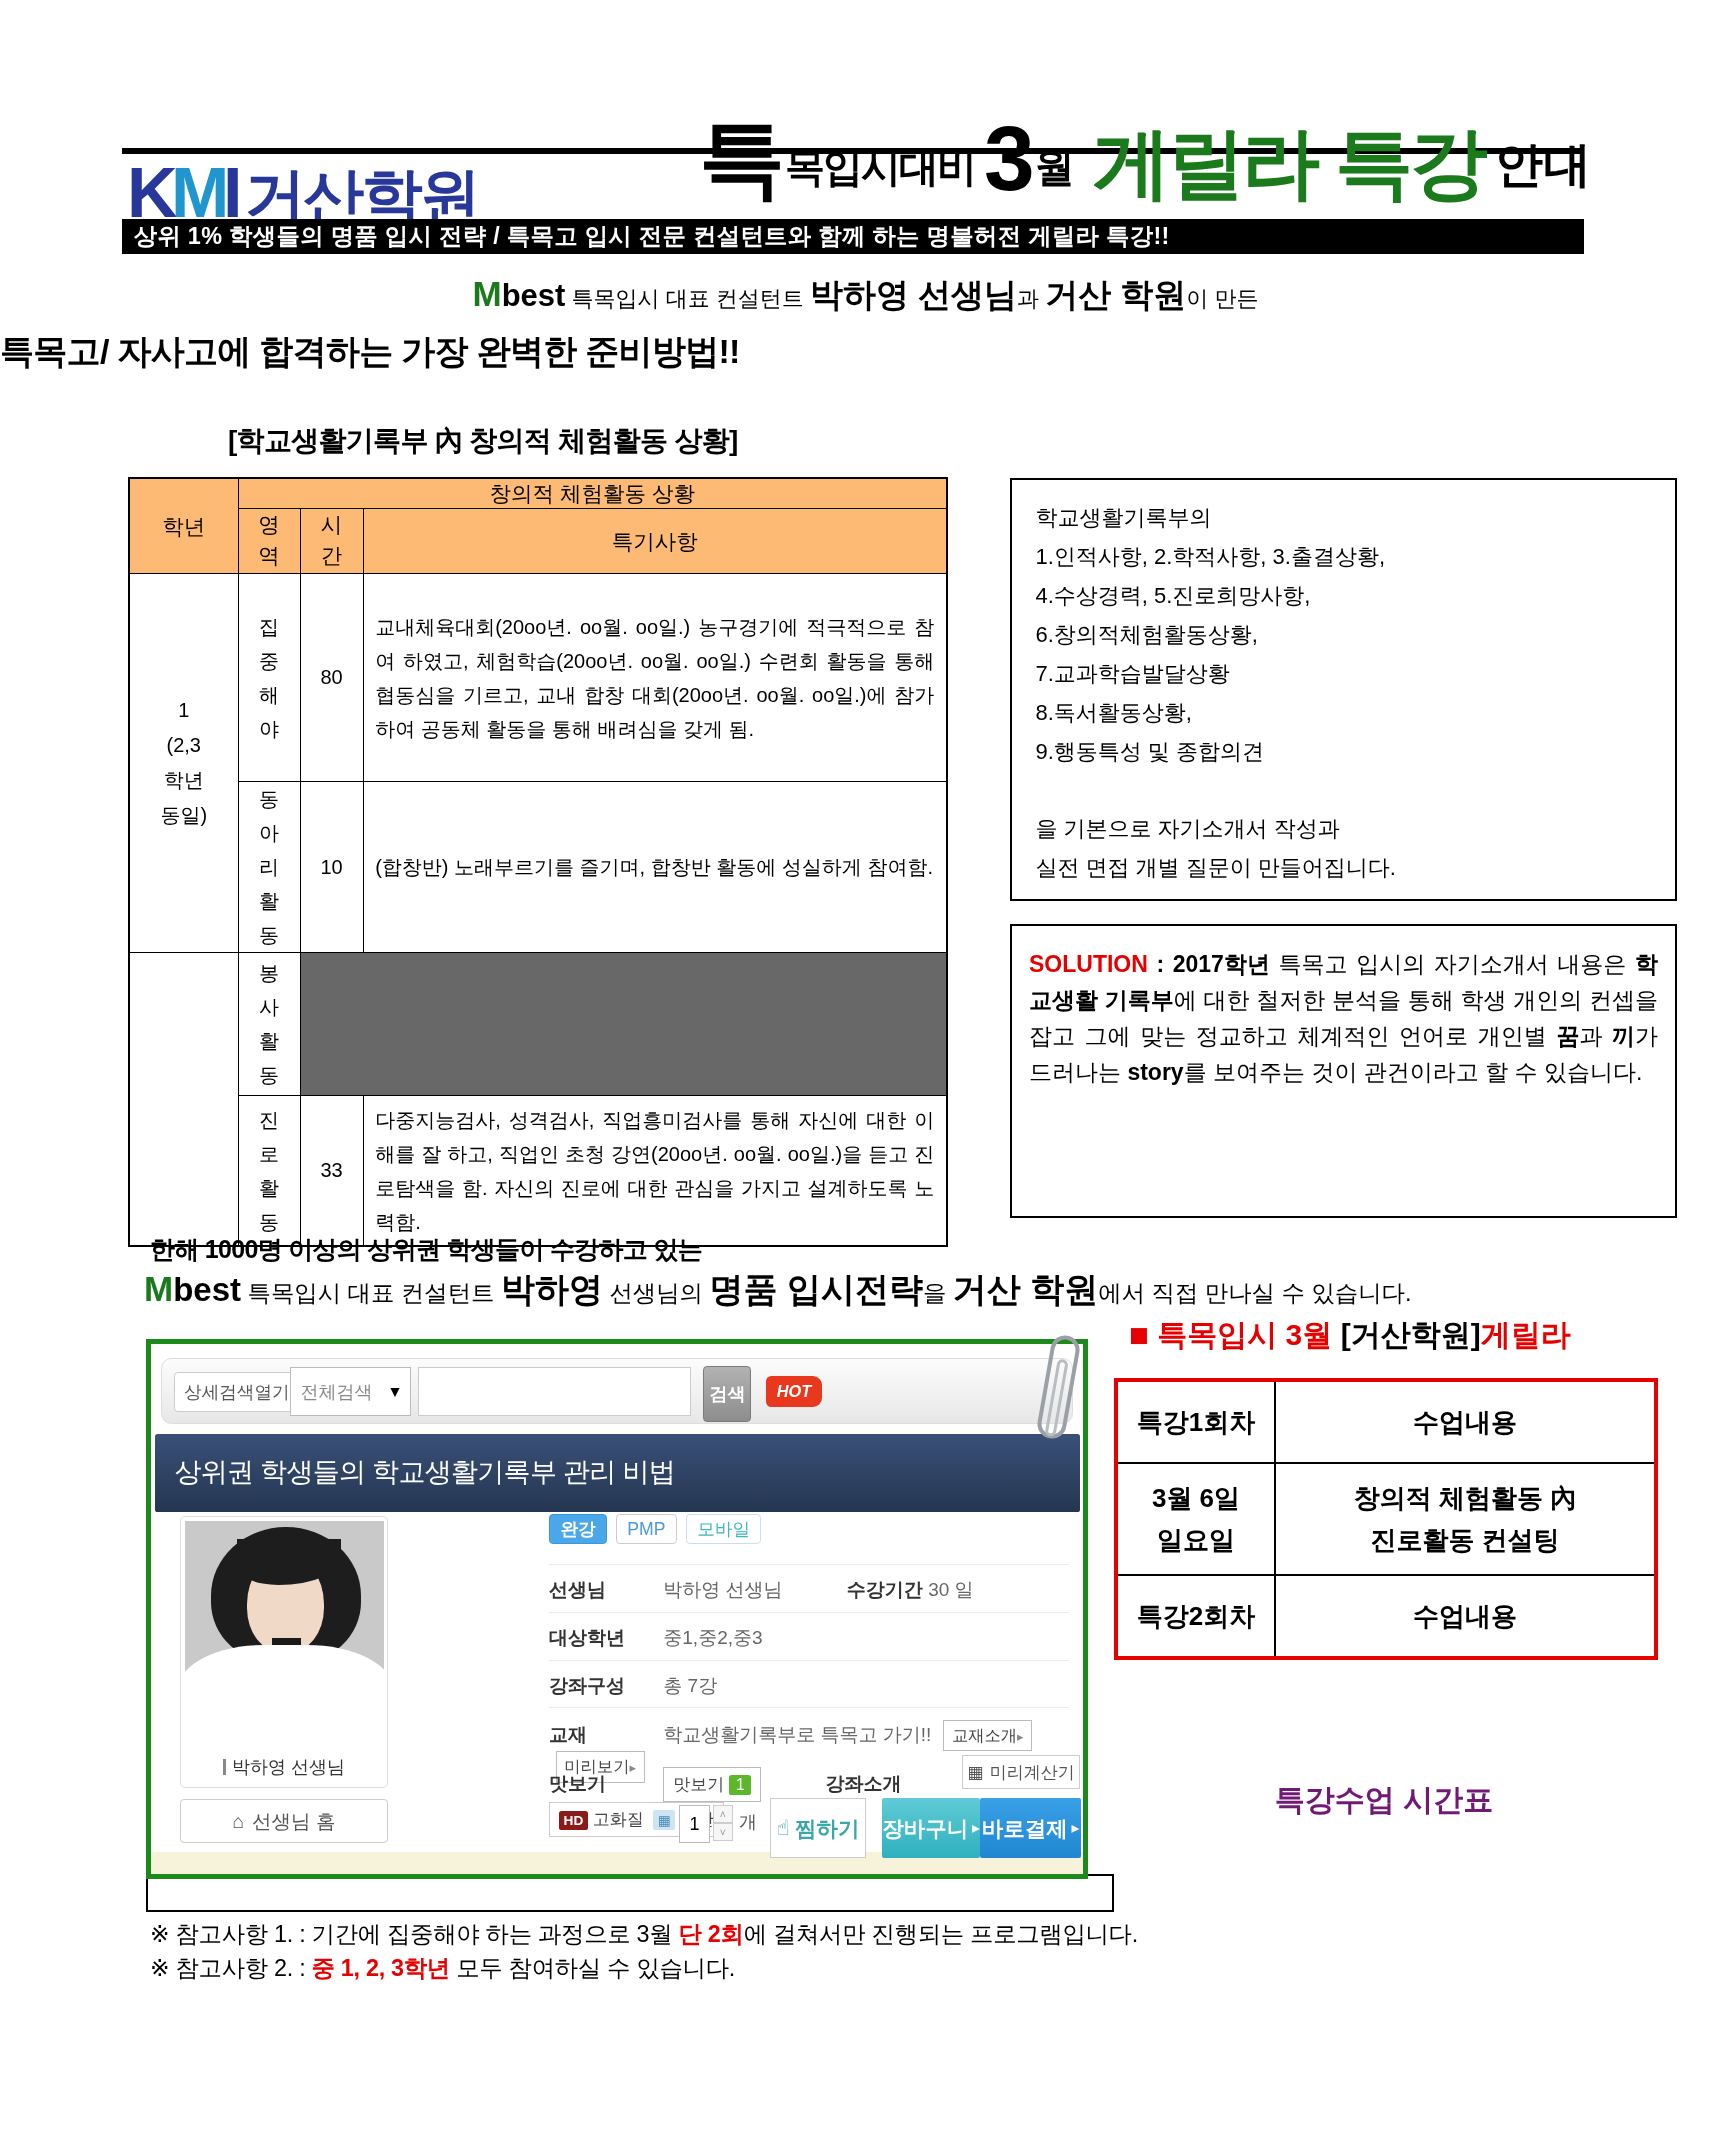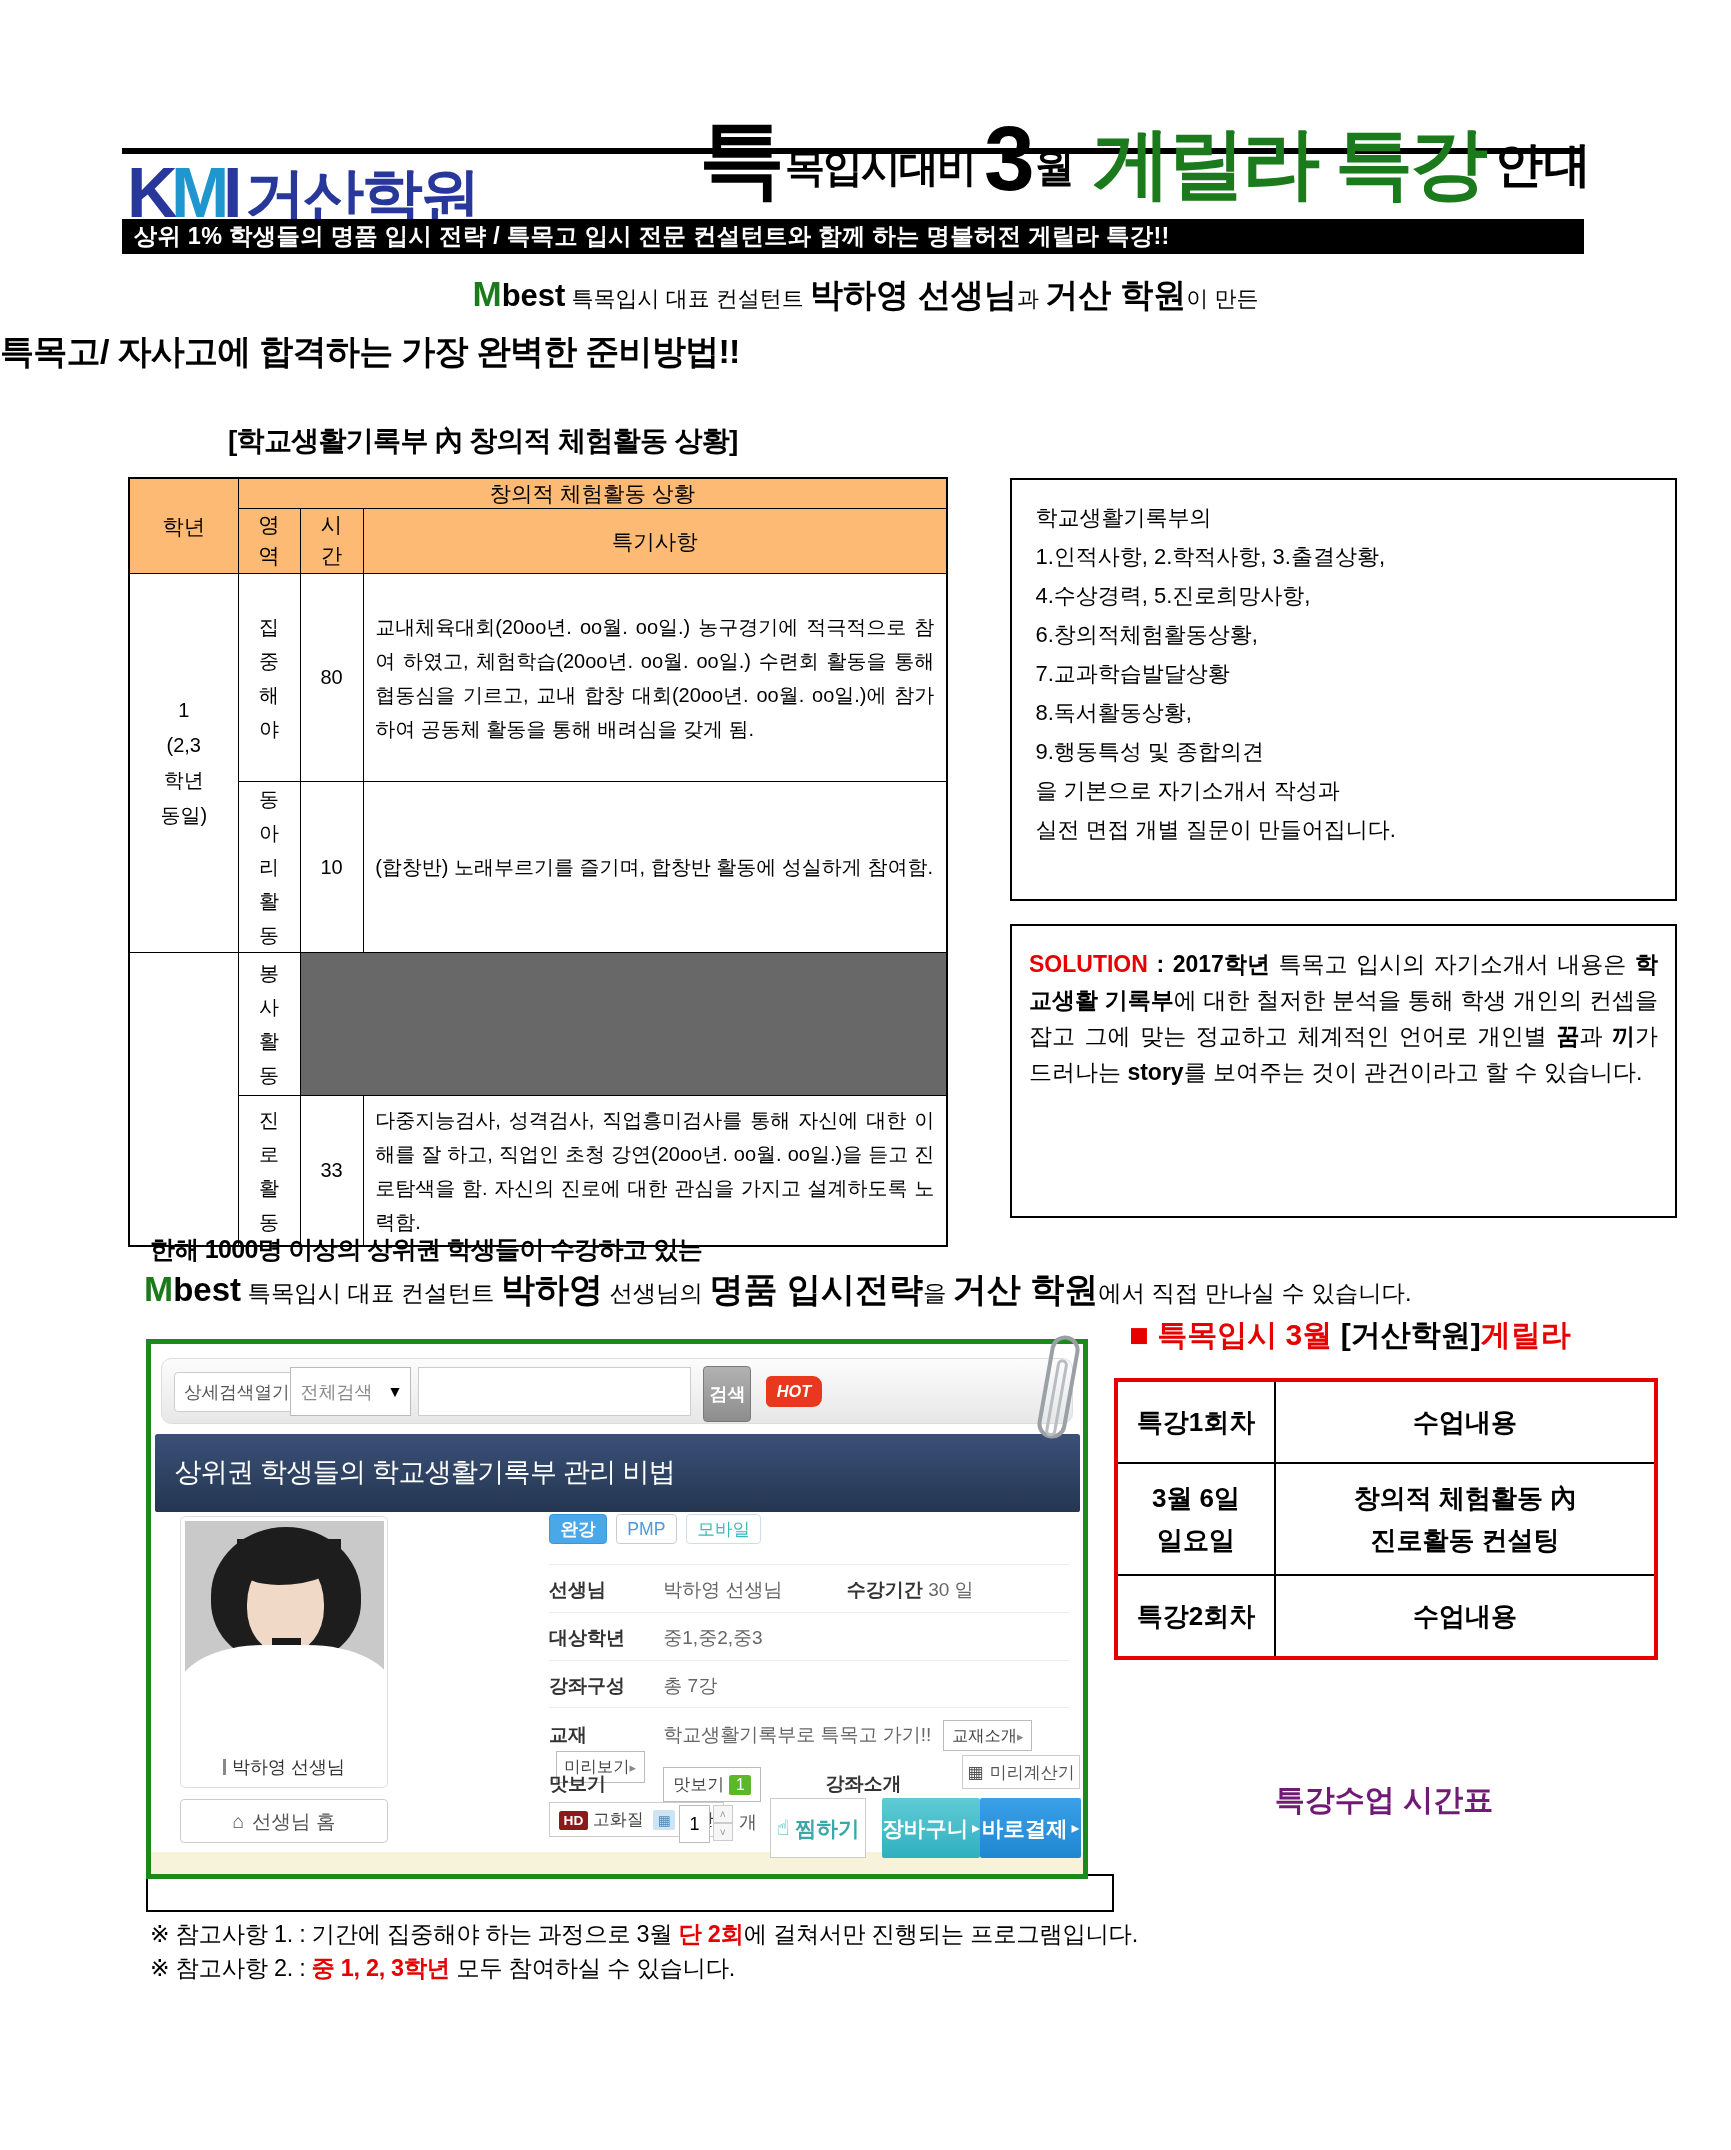--- a/index.html
+++ b/index.html
@@ -40,21 +40,21 @@
   .rec-time { text-align:center; font-size:20px; }
   .vtxt { display:inline-block; width:23.4px; word-break:break-all; line-height:34px; font-size:20px; text-align:center; }
   .vhead { display:inline-block; width:22px; word-break:break-all; line-height:31px; font-size:21.5px; text-align:center; }
   .grade-cell { text-align:center; font-size:20px; line-height:35px; }
   td.gray { background:#686868; }
   .tc { text-align:center; }
 
   
   .rbox { left:1010px; top:478px; width:667px; height:423px; border:2px solid #000; padding:18px 23.4px; }
   .rbox .ln { font-size:22px; line-height:39px; white-space:nowrap; }
-  .rbox .gap { }
+  .rbox .gap { margin-top:38px; }
   .solbox { left:1010px; top:924px; width:667px; height:294px; border:2px solid #000; padding:19.5px 17px; }
   .solbox p { font-size:23px; line-height:36px; text-align:justify; word-break:break-all; }
   .sol-red { color:#e60000; font-weight:bold; }
   .sol-b { font-weight:bold; }
 
   
   .promo1 { left:150px; top:1233px; font-size:25px; font-weight:bold; letter-spacing:-0.7px; }
   .promo2 { left:144px; top:1267px; width:1548px; font-size:23.4px; white-space:nowrap; }
   .promo2 .m-green { color:#1b7a1b; font-size:35px; font-weight:bold; }
   .promo2 .best { font-size:33px; font-weight:bold; }

